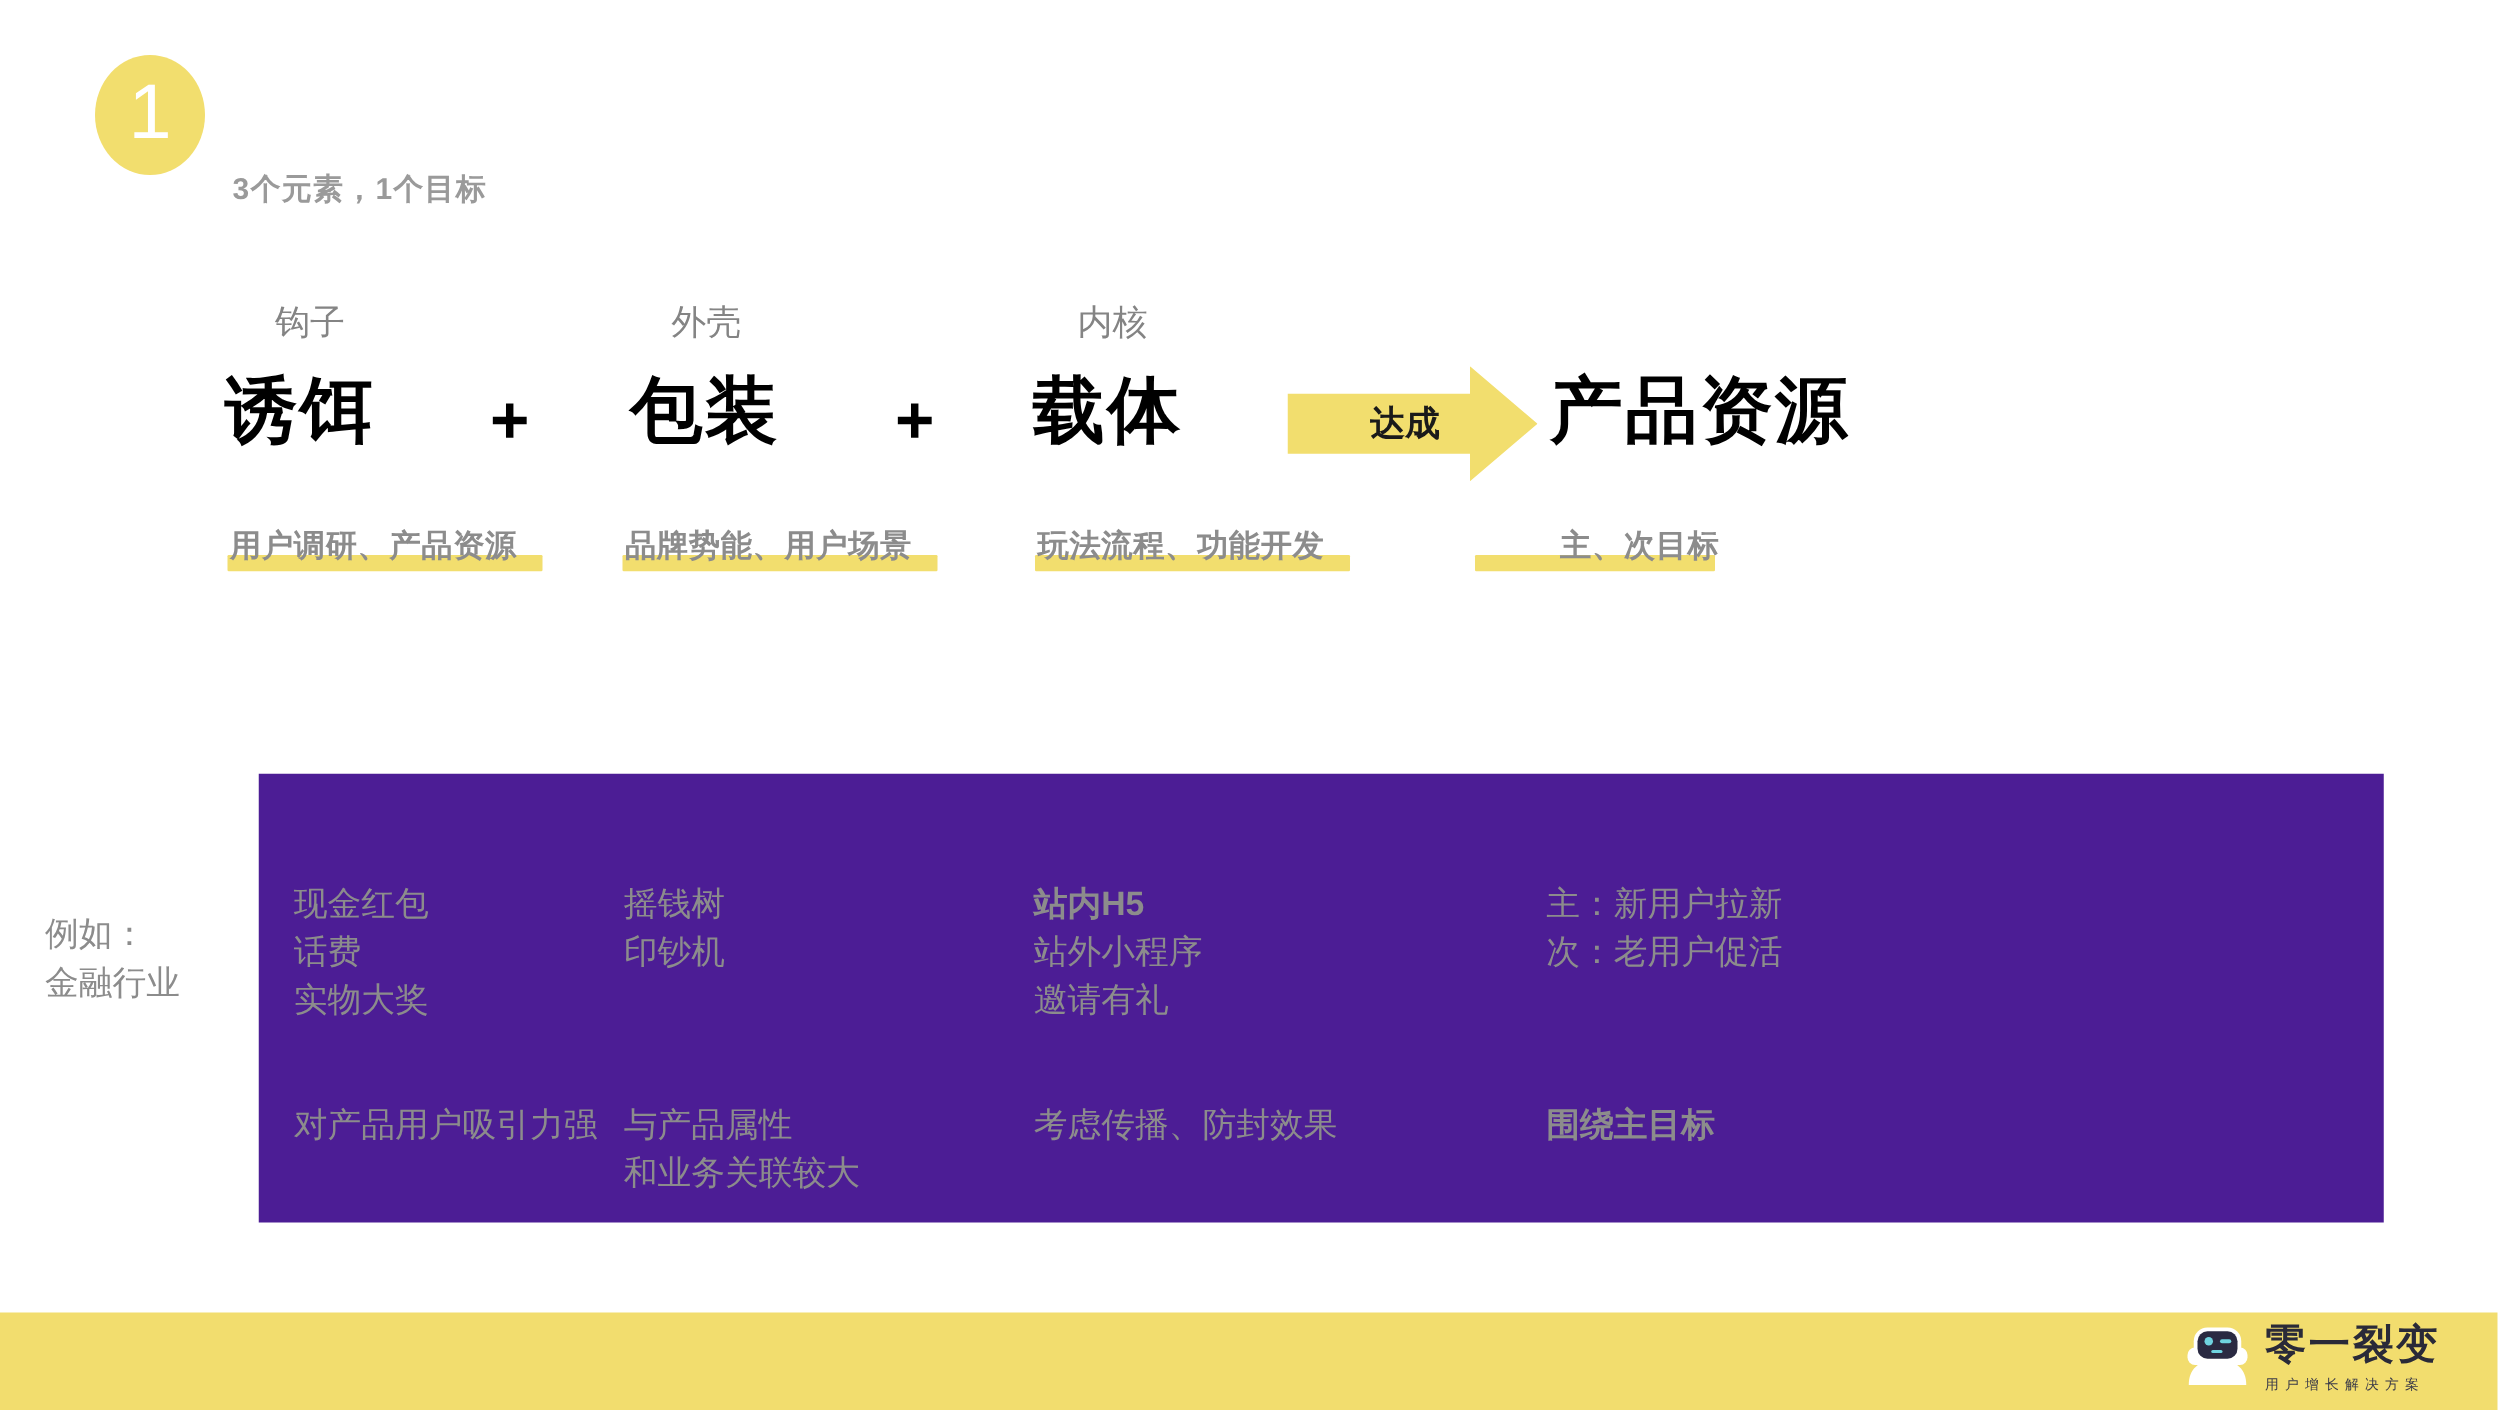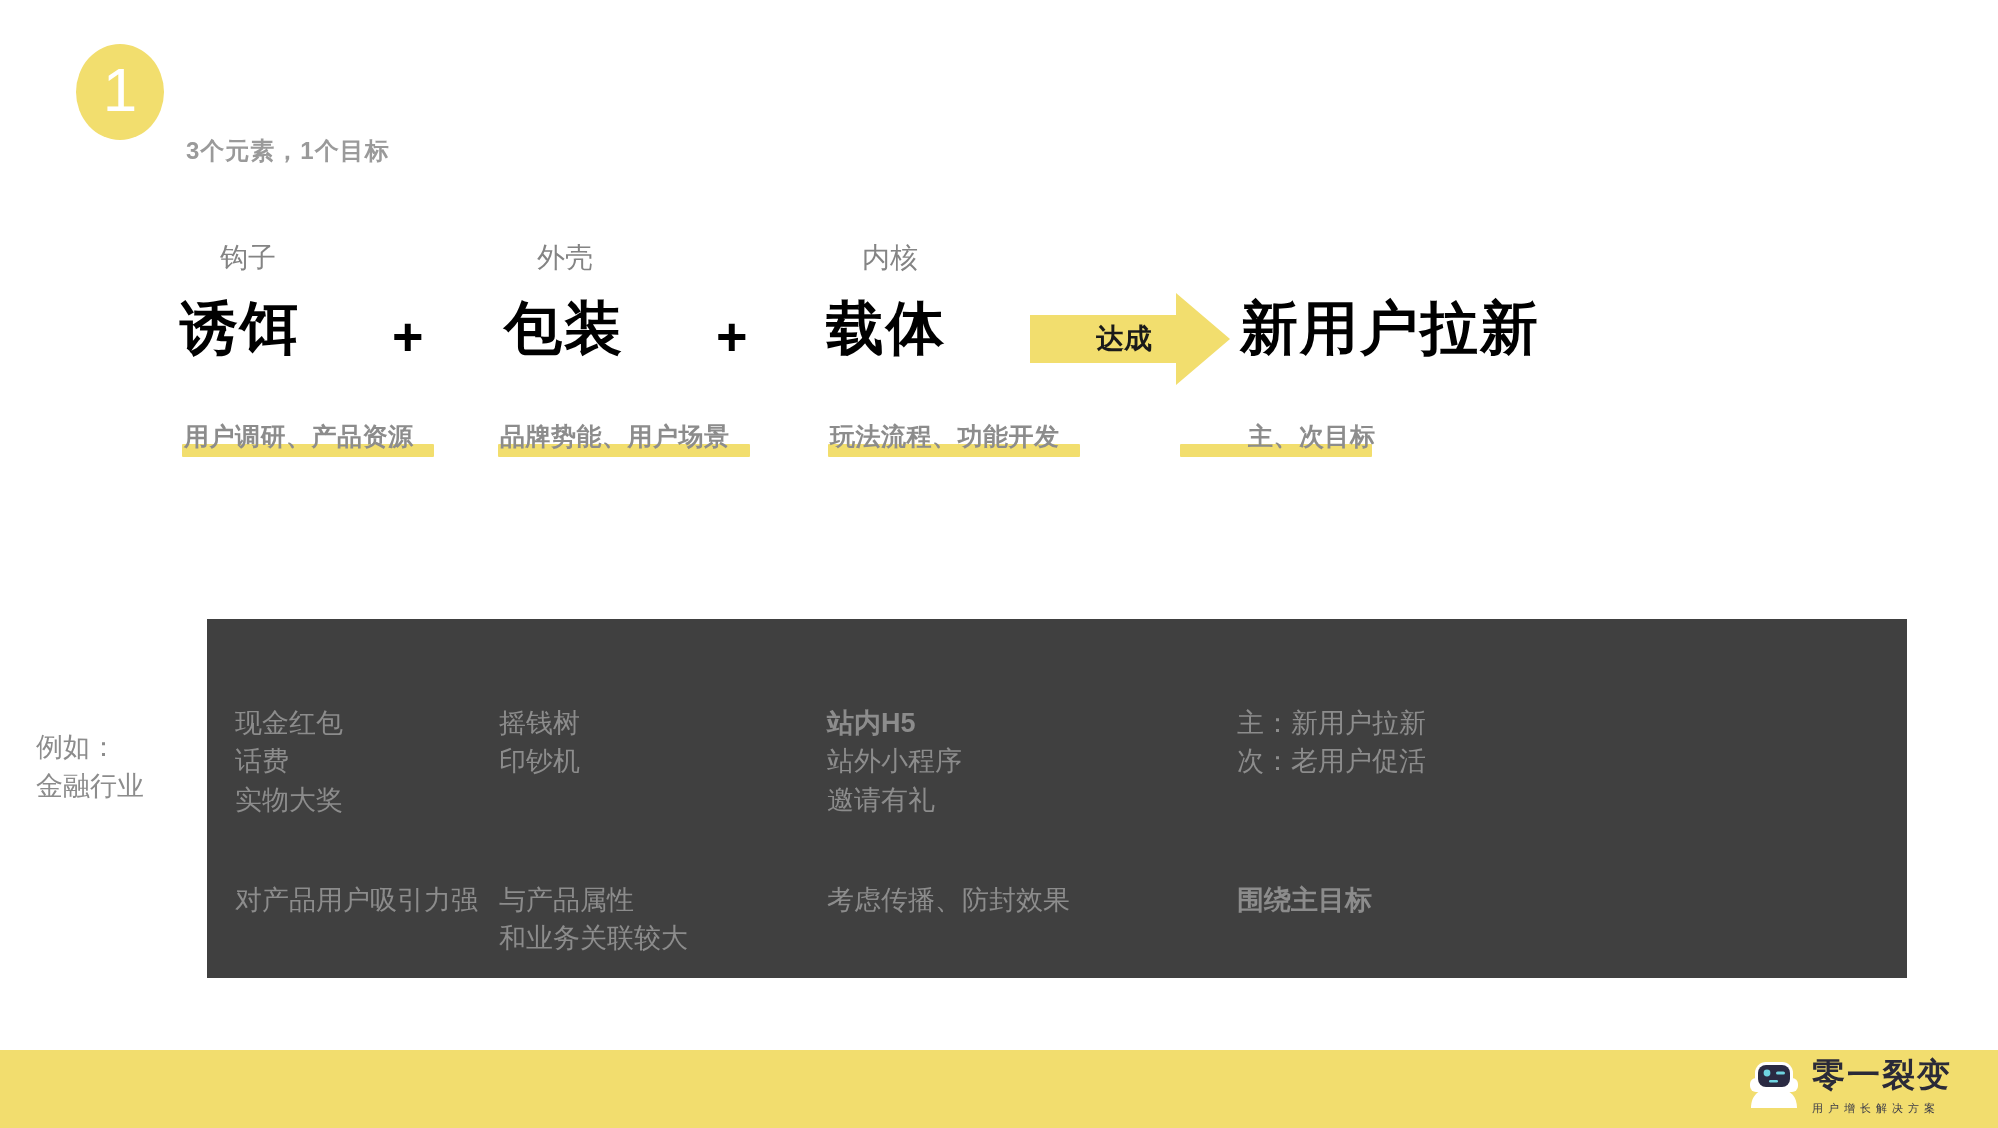--- a/index.html
+++ b/index.html
@@ -77,21 +77,21 @@
   
   #example-label {
     position:absolute; left:36px; top:728px;
     font-size:27px; color:#8c8c8c; line-height:1.45;
     text-align:left; white-space:nowrap;
   }
 
   
   #examples-panel {
     position:absolute; left:207px; top:619px; width:1700px; height:359px;
-    background:#404040;
+    background:#4c1d95;
   }
   .panel-cell {
     position:absolute; font-size:27px; color:#8c8c8c; line-height:1.42;
     white-space:nowrap;
   }
   .panel-cell .h5 { font-weight:700; }
 
   
   #footer-band {
     position:absolute; left:0; top:1050px; width:100%; height:78px;
@@ -124,21 +124,21 @@
 
   <div class="small-label" style="left:220px; top:24px;">钩子</div>
   <div class="small-label" style="left:537px; top:24px;">外壳</div>
   <div class="small-label" style="left:862px; top:24px;">内核</div>
 
   <div class="big-term" style="left:180px; top:75px;">诱饵</div>
   <div class="plus" style="left:392px; top:90px;">+</div>
   <div class="big-term" style="left:504px; top:75px;">包装</div>
   <div class="plus" style="left:716px; top:90px;">+</div>
   <div class="big-term" style="left:826px; top:75px;">载体</div>
-  <div class="big-term" style="left:1240px; top:75px;">新用户拉新</div>
+  <div class="big-term" style="left:1240px; top:75px;">产品资源</div>
 </div>
 
 <div id="achieve-arrow">
   <svg width="200" height="92" viewBox="0 0 200 92">
     <polygon points="0,22 146,22 146,0 200,46 146,92 146,70 0,70" fill="#f2de6e"></polygon>
   </svg>
   <div class="arrow-label">达成</div>
 </div>
 
 <div id="sub-labels">

